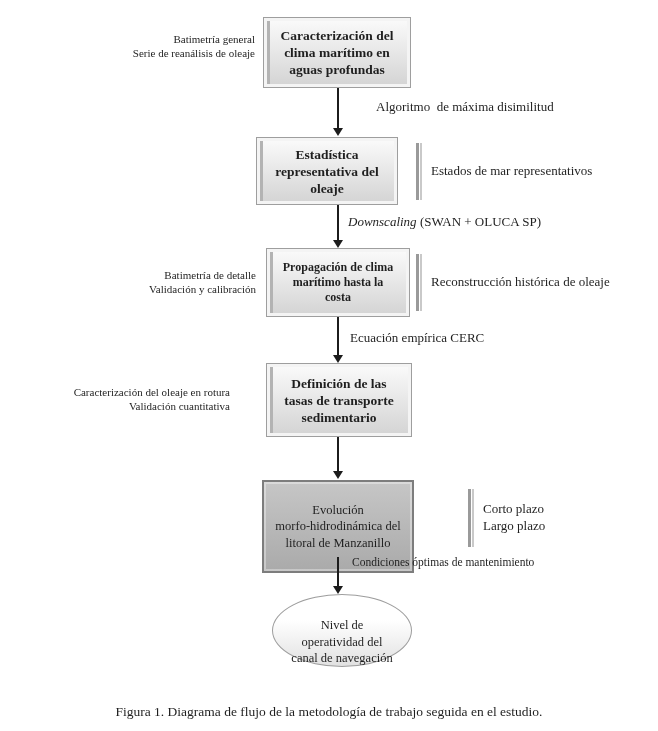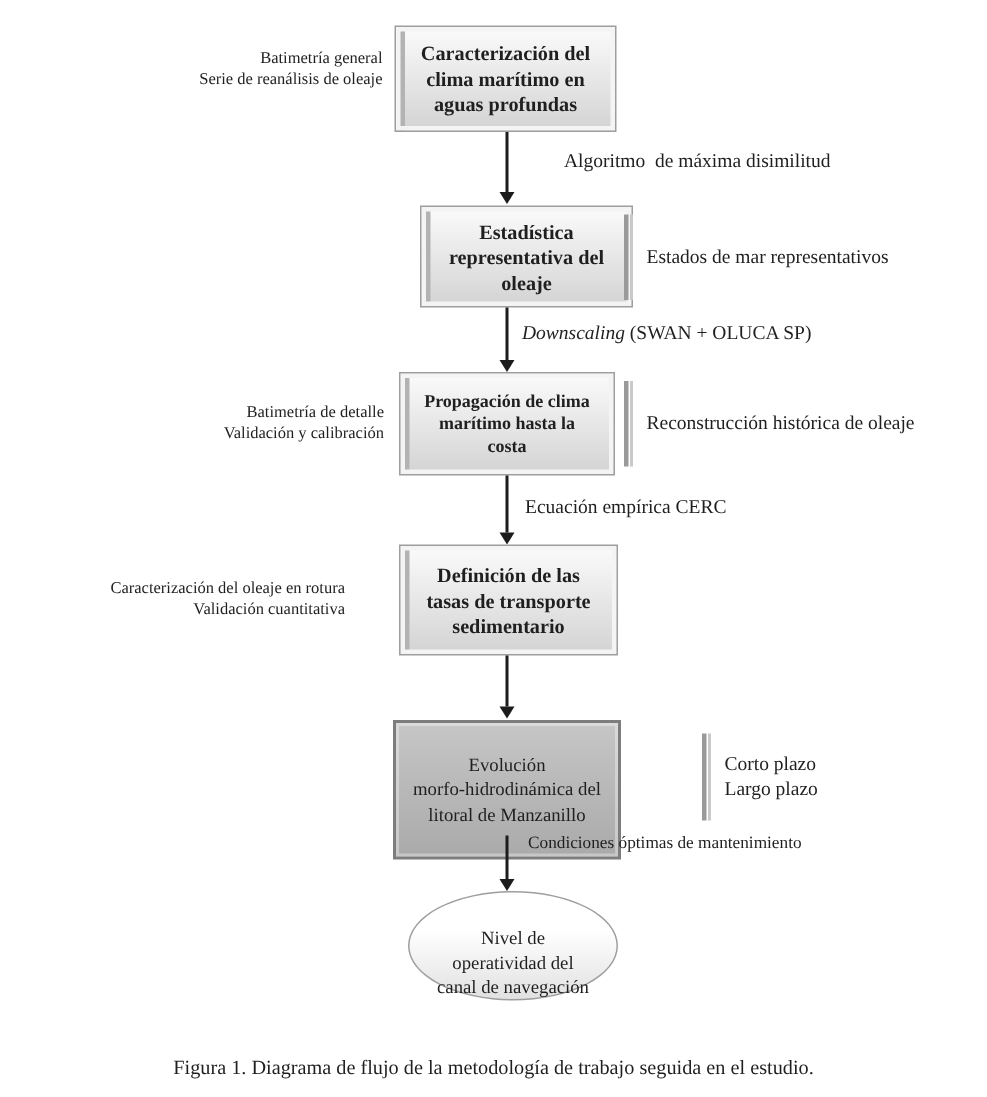--- a/index.html
+++ b/index.html
@@ -110,21 +110,21 @@
 clima marítimo en
 aguas profundas</span>
   </div>
 
   <div class="arrow" style="left:338px;top:88px;height:48px;">
     <div class="shaft"></div>
     <div class="head"></div>
   </div>
   <div class="arrow-label" style="left:348px;top:99px;margin-left:28px;">Algoritmo  de máxima disimilitud</div>
 
-  <div class="box" style="left:280px;top:137px;width:142px;height:68px;">
+  <div class="box" style="left:256px;top:137px;width:142px;height:68px;">
     <span class="box-label bold">Estadística
 representativa del
 oleaje</span>
   </div>
   <div class="note-right" style="left:416px;top:143px;height:57px;">
     <div class="note-bar"></div>
     <span class="note-text">Estados de mar representativos</span>
   </div>
 
   <div class="arrow" style="left:338px;top:205px;height:43px;">

